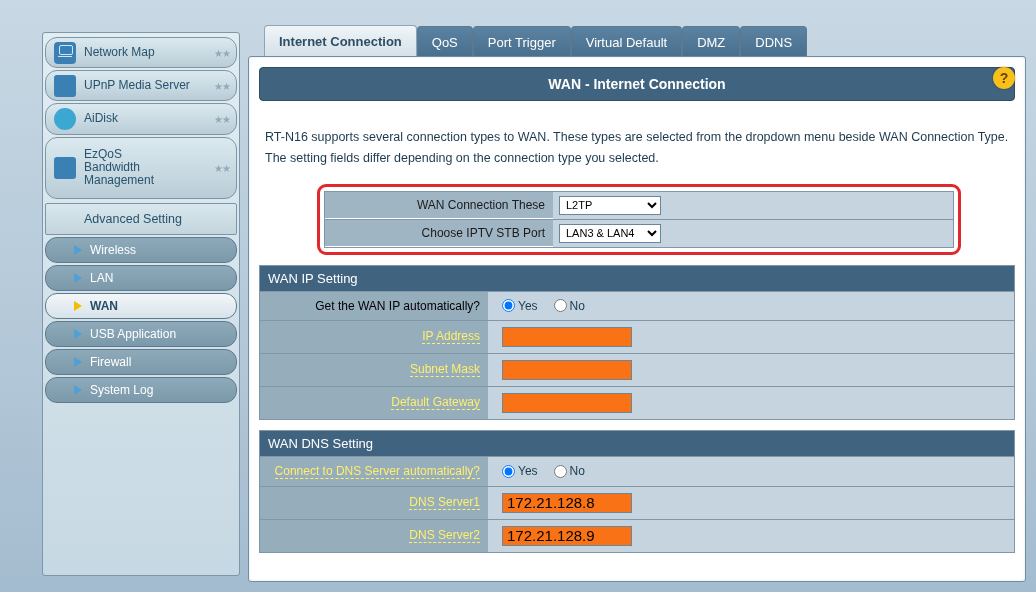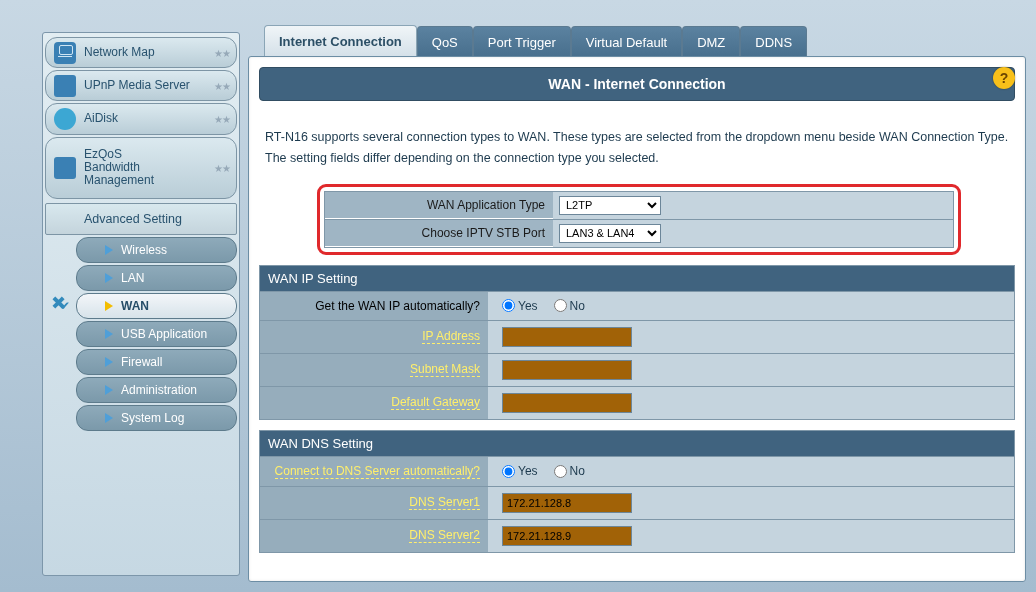--- a/index.html
+++ b/index.html
@@ -21,21 +21,21 @@
   .s-item .label{margin-left:30px;line-height:1.1;}
   .s-item .stars{position:absolute;right:6px;top:50%;transform:translateY(-50%);
                  color:#96a9b8;font-size:10px;letter-spacing:-1px;}
   .s-section{background:linear-gradient(#d8e8ee,#c4d4dc);
              border:1px solid #7d95a5;border-radius:2px;
              margin:4px 0 2px 0;padding:8px 6px 8px 8px;
              display:flex;align-items:center;color:#28526e;}
   .s-section .label{margin-left:30px;font-size:12.5px;}
   .s-sub{padding:5px 8px 5px 28px;font-size:12px;
          background:linear-gradient(#8eaaba,#7b99aa);color:#fff;
-         border:1px solid #5d7b8c;height:14px;align-items:center;margin-left:31px;}
+         border:1px solid #5d7b8c;height:14px;align-items:center;}
   .s-sub.active{background:linear-gradient(#f3f6f9,#d7e3ea);color:#264d68;font-weight:bold;}
   .s-sub .play{width:0;height:0;border-top:5px solid transparent;
                border-bottom:5px solid transparent;border-left:8px solid #4f9fd8;
                margin-right:8px;}
   .s-sub.active .play{border-left-color:#f3bd00;}
   
   .ic{position:absolute;left:8px;top:50%;transform:translateY(-50%);width:22px;height:22px;}
   .ic.nm{background:#3a80b4;border-radius:4px;}
   .ic.nm::before{content:"";position:absolute;left:5px;top:3px;width:12px;height:8px;
                  border:1px solid #cfe5f3;border-radius:2px;}
@@ -77,21 +77,21 @@
   select{font-size:11px;border:1px solid #6c8699;background:#fff;padding:1px 2px;height:19px;width:102px;}
   
   .block{margin-top:10px;border:1px solid #7f97a8;}
   .block .hd{background:#40637f;color:#fff;font-size:13px;padding:5px 8px;}
   .row2{display:flex;align-items:stretch;border-top:1px solid #7f97a8;}
   .row2 .lab{width:212px;background:#96adbc;color:#ffef6b;text-align:right;
              padding:7px 8px;font-size:12px;display:flex;align-items:center;justify-content:flex-end;}
   .row2 .lab span{border-bottom:1px dashed #ffef6b;}
   .row2 .val{flex:1;background:#c5d4de;padding:6px 14px;display:flex;align-items:center;color:#1d3a4e;}
   .row2 .val input[type=text]{width:120px;border:1px solid #6c8699;height:16px;
-                              background:#a16207;padding:1px 4px;font-size:11px;}
+                              background:#f97316;padding:1px 4px;font-size:15px;}
   .row2 .val input[type=radio]{margin:0 3px 0 0;}
   .row2 .val label{margin-right:16px;font-size:12px;}
   .row2 .lab.black{color:#000;}
 </style>
 </head>
 <body>
 <div class="frame">
 
 <div class="sidebar">
   <div id="side-top">
@@ -136,24 +136,20 @@
         <div class="s-sub">
           <span class="play"></span>
           <span>USB Application</span>
         </div>
         <div class="s-sub">
           <span class="play"></span>
           <span>Firewall</span>
         </div>
         <div class="s-sub">
           <span class="play"></span>
-          <span>Administration</span>
-        </div>
-        <div class="s-sub">
-          <span class="play"></span>
           <span>System Log</span>
         </div>
       </div>
 </div>
 
 <div class="tabs" id="tabstrip">
       <div class="tab active">Internet Connection</div>
       <div class="tab">QoS</div>
       <div class="tab">Port Trigger</div>
       <div class="tab">Virtual Default</div>
@@ -163,21 +159,21 @@
 
 <div class="main">
   <div class="banner">
     <span>WAN - Internet Connection</span>
     <span class="help">?</span>
   </div>
   <div class="intro">RT-N16 supports several connection types to WAN. These types are selected from the dropdown menu beside WAN Connection Type. The setting fields differ depending on the connection type you selected.</div>
 
   <div class="spot">
     <div class="row">
-      <div class="lblcell">WAN Application Type</div>
+      <div class="lblcell">WAN Connection These</div>
       <div class="valcell">
         <select>
           <option>L2TP</option>
         </select>
       </div>
     </div>
     <div class="row">
       <div class="lblcell">Choose IPTV STB Port</div>
       <div class="valcell">
         <select>

